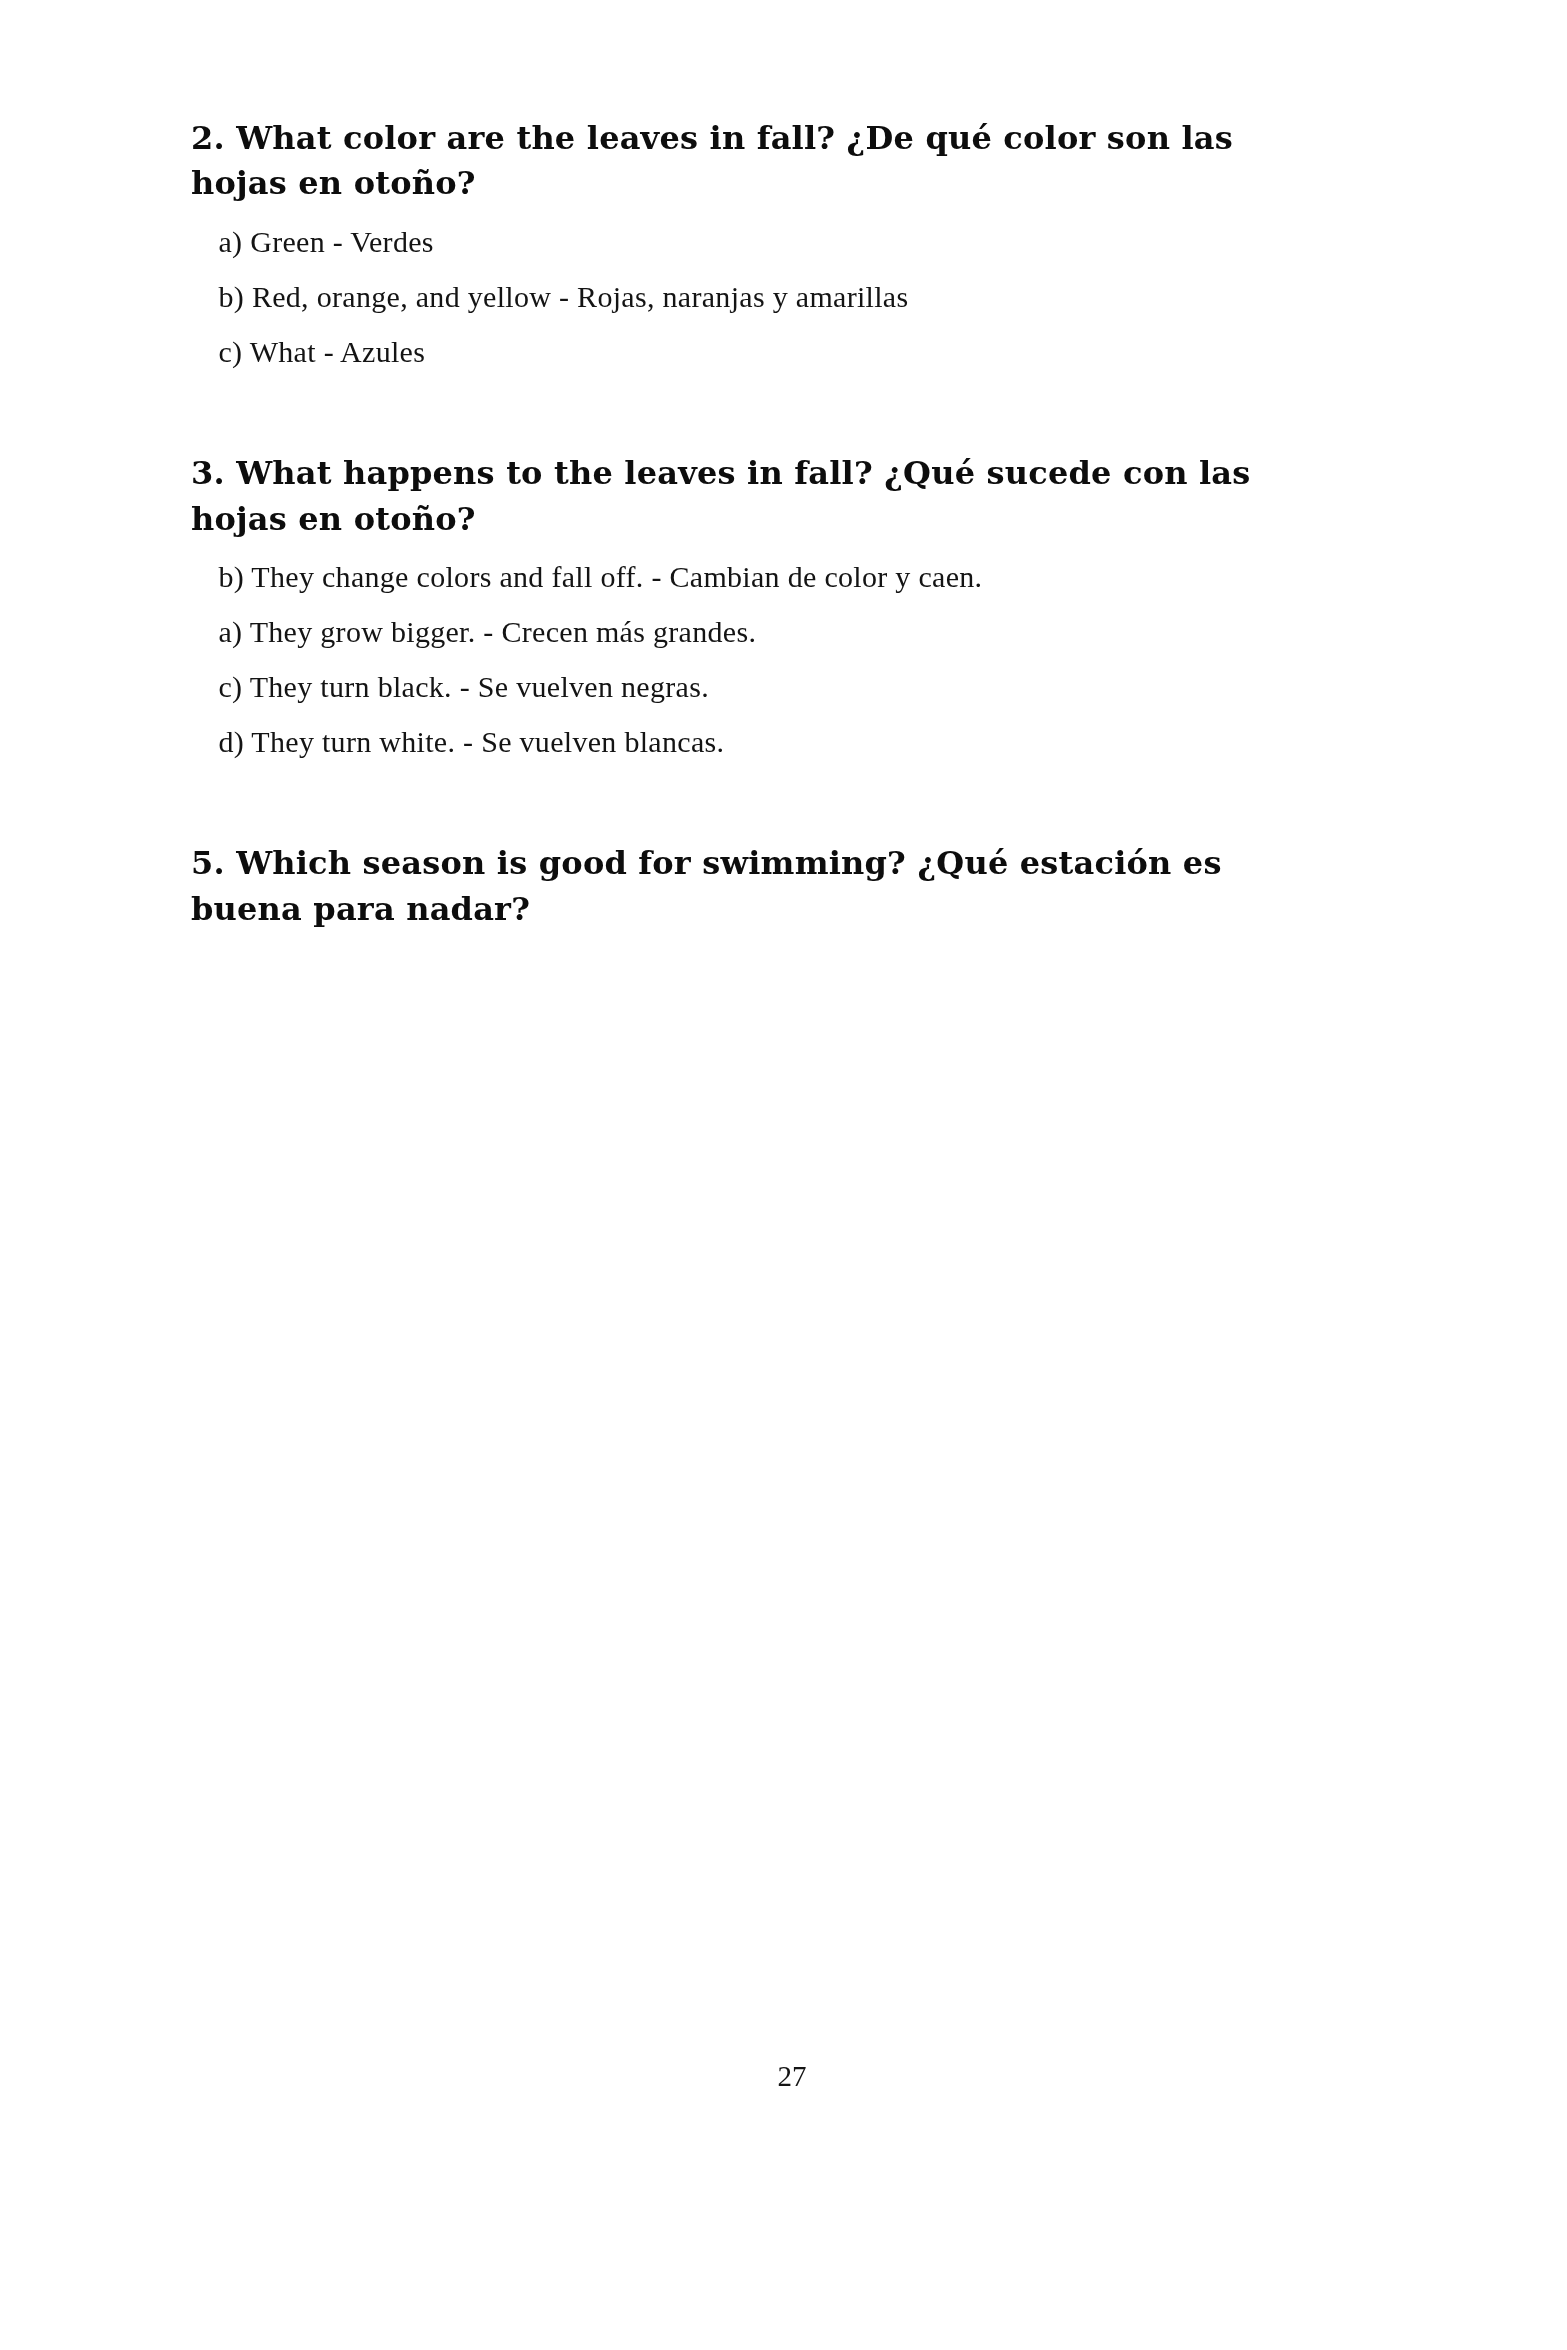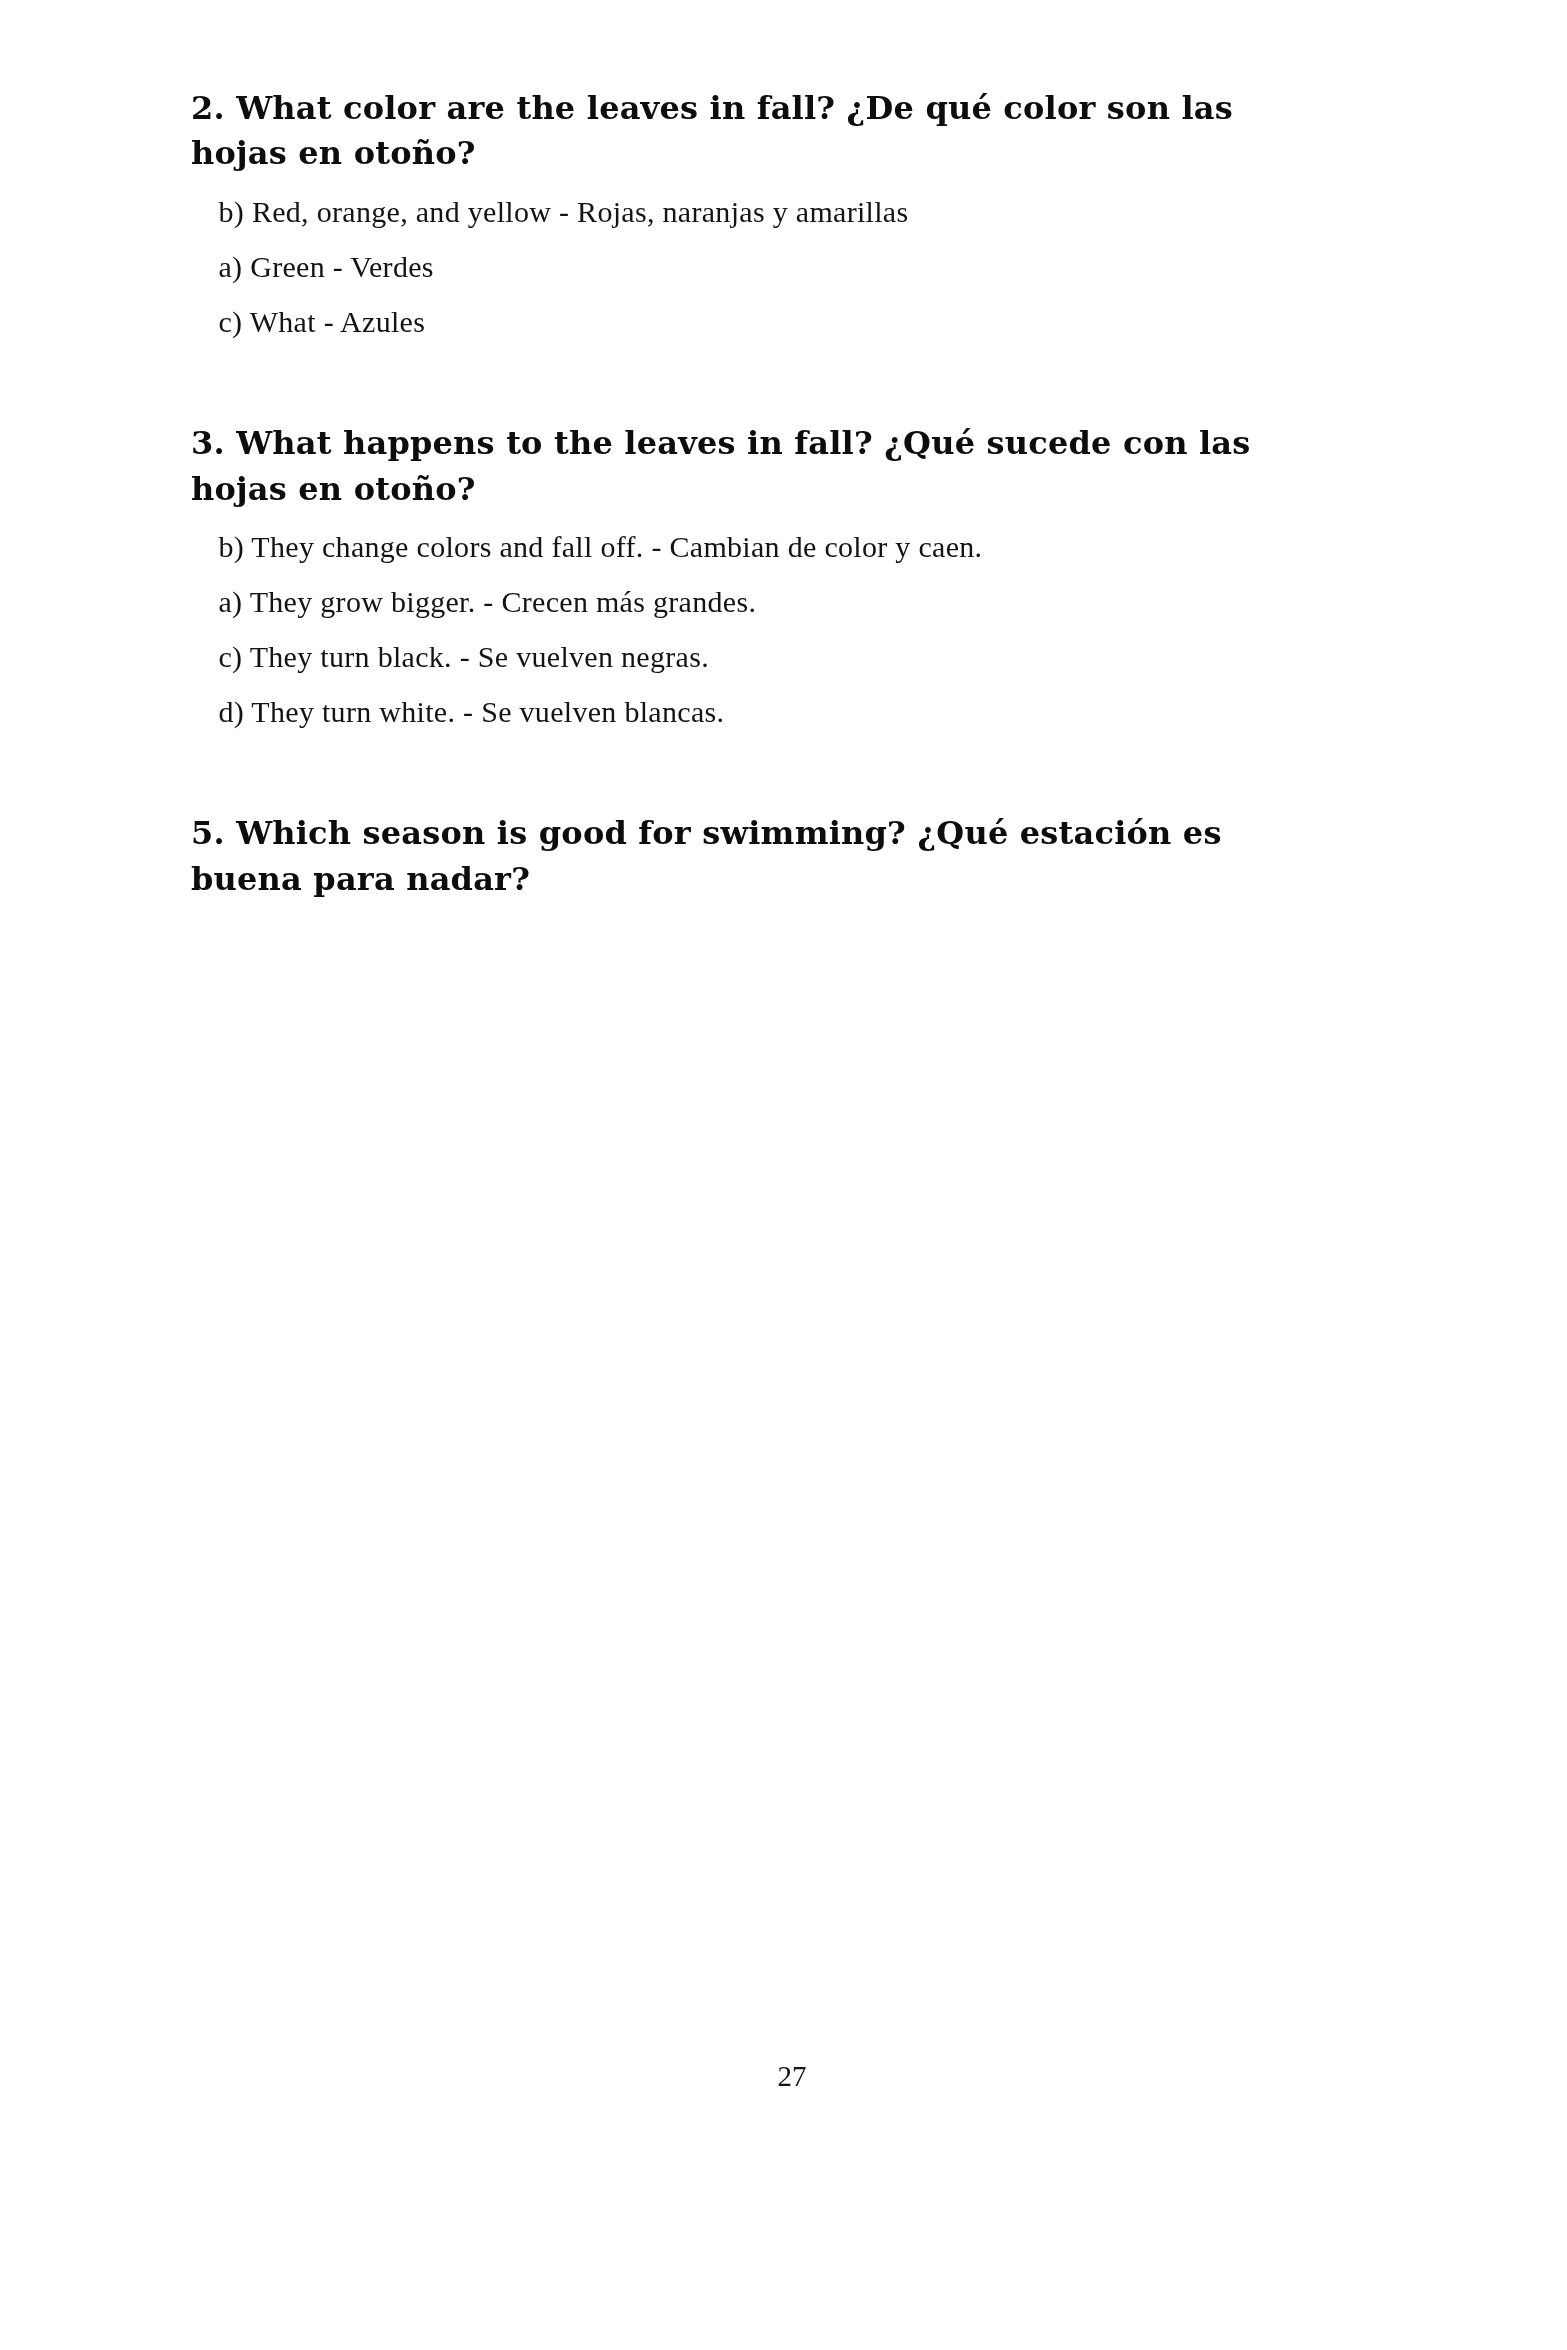--- a/index.html
+++ b/index.html
@@ -15,21 +15,21 @@
     color: #111111;
     overflow: hidden;
   }
   .page {
     position: absolute;
     top: 0;
     left: 0;
     width: 1568px;
     height: 2211px;
     box-sizing: border-box;
-    padding: 86px 184px 0 191px;
+    padding: 116px 184px 0 191px;
   }
   .question-block {
     margin-bottom: 51px;
   }
   .question-text {
     font-family: "DejaVu Serif", serif;
     font-weight: 700;
     font-size: 32px;
     line-height: 1.42;
     letter-spacing: 0.2px;
@@ -69,22 +69,22 @@
   }
 </style>
 </head>
 <body>
 
 <div class="page">
 
   <div class="question-block q-gap-large">
     <p class="question-text">2. What color are the leaves in fall? ¿De qué color son las hojas en otoño?</p>
     <ul class="options">
+      <li class="option">a) Green - Verdes</li>
       <li class="option">b) Red, orange, and yellow - Rojas, naranjas y amarillas</li>
-      <li class="option">a) Green - Verdes</li>
       <li class="option">c) What - Azules</li>
     </ul>
   </div>
 
   <div class="question-block q-gap-large">
     <p class="question-text">3. What happens to the leaves in fall? ¿Qué sucede con las hojas en otoño?</p>
     <ul class="options">
       <li class="option">b) They change colors and fall off. - Cambian de color y caen.</li>
       <li class="option">a) They grow bigger. - Crecen más grandes.</li>
       <li class="option">c) They turn black. - Se vuelven negras.</li>

